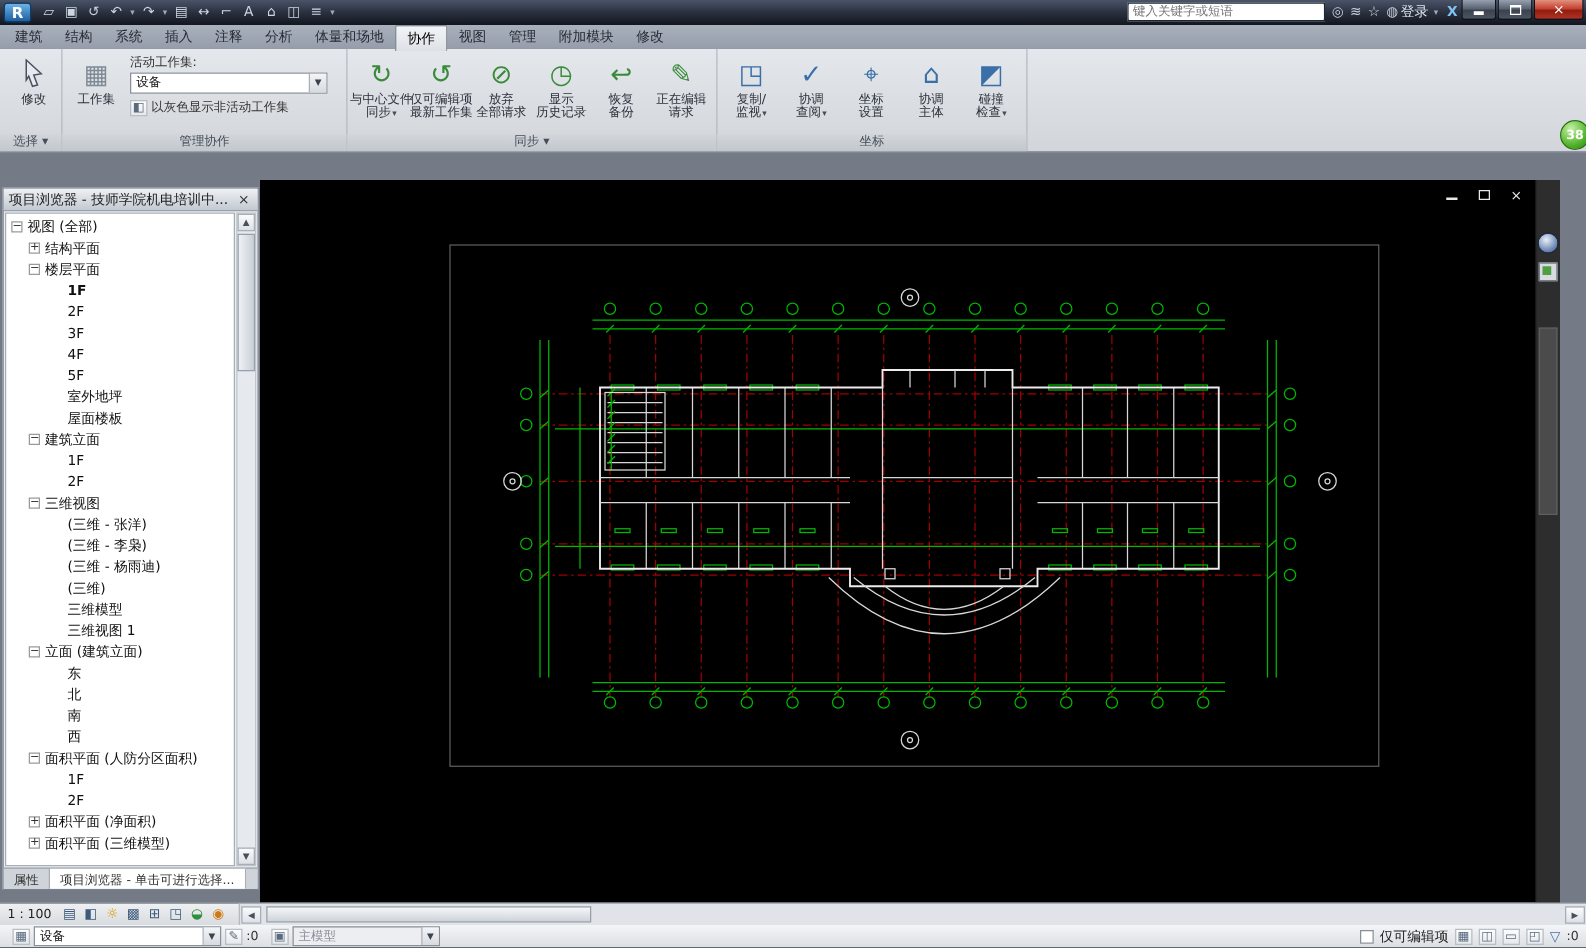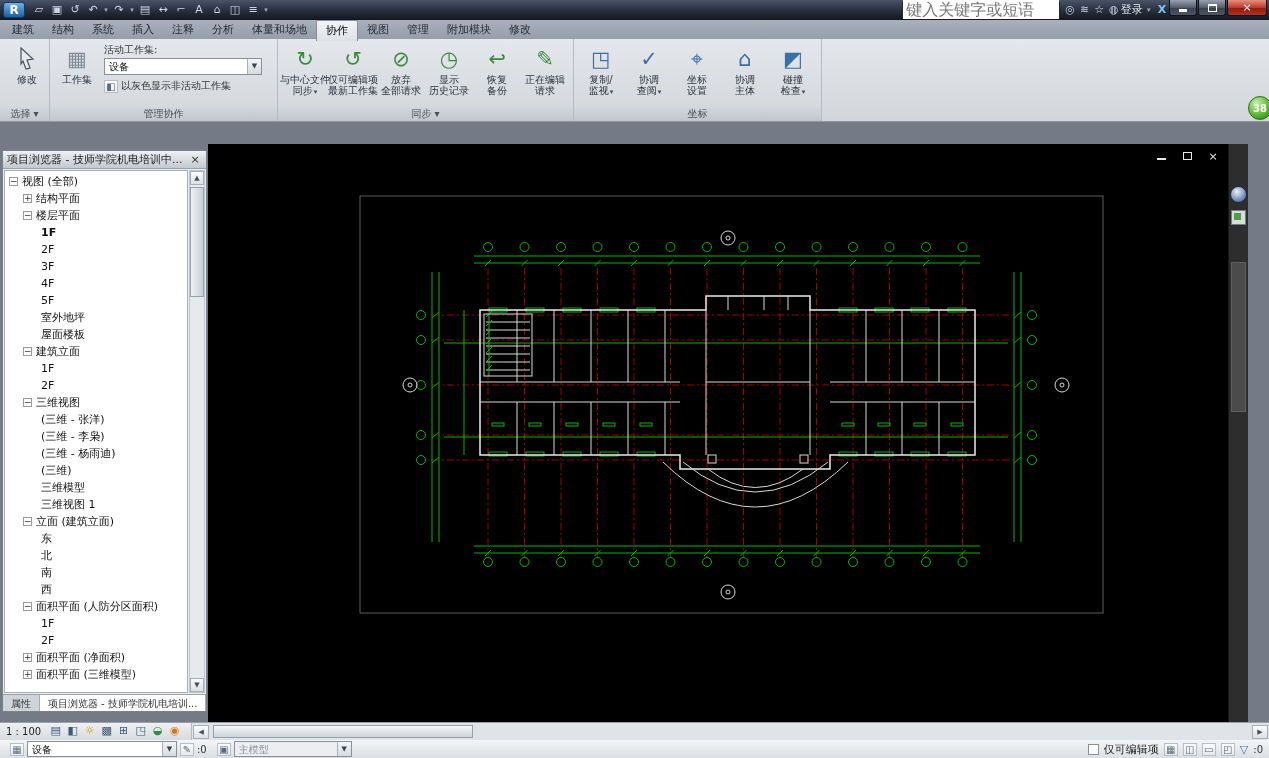--- a/index.html
+++ b/index.html
@@ -7,21 +7,21 @@
 .app{position:relative;width:1269px;height:758px}
 
 .titlebar{position:absolute;left:0;top:0;width:100%;height:20px;background:linear-gradient(#4a5468 0%,#2b3240 48%,#12161f 100%);display:flex;align-items:center;color:#dfe6ef;z-index:40}
 .rlogo{width:22px;height:16px;margin:0 5px 0 3px;background:linear-gradient(#6db3e8,#1d5f9e);border:1px solid #0d3d6d;border-radius:3px;color:#fff;font-weight:bold;font-size:12px;line-height:14px;text-align:center;flex:none}
 .qat{display:flex;align-items:center}
 .qi{width:18px;height:16px;text-align:center;line-height:16px;font-size:11px;color:#ccd6e2;cursor:default}
 .qdd{width:8px;font-size:7px;color:#9daabb;text-align:center}
 .tb-title{position:absolute;left:300px;right:555px;text-align:center;color:#eaeff6;white-space:nowrap;overflow:hidden;font-size:11px;line-height:20px}
 .infocenter{position:absolute;right:92px;top:2px;display:flex;align-items:center;gap:5px}
 .search{display:flex;align-items:center;background:#fff;border:1px solid #1d2835;height:15px;width:158px}
-.search input{border:0;outline:none;flex:1;font-size:16px;padding:0 3px;font-family:inherit;color:#555;min-width:0}
+.search input{border:0;outline:none;flex:1;font-size:10px;padding:0 3px;font-family:inherit;color:#555;min-width:0}
 .ic{color:#c9d3df;font-size:11px;line-height:15px}
 .ic.star{color:#d8dfe9}
 .xchg{color:#7fc3f2;font-weight:bold}
 .signin{display:flex;align-items:center;gap:2px;color:#e2e9f1}
 .winbtns{position:absolute;right:2px;top:0;display:flex}
 .wb{width:28px;height:16px;border:1px solid #0e1319;border-top:0;display:flex;align-items:center;justify-content:center;background:linear-gradient(#97a0af,#545d6b 50%,#3a414d 52%,#4d5563);border-radius:0 0 3px 3px;margin-left:1px}
 .wb.close{width:40px;background:linear-gradient(#e2917f,#c13a2a 50%,#8c1d10 52%,#b23123);color:#fff}
 .glyph-min{width:8px;height:3px;background:#fff;margin-top:6px}
 .glyph-max{width:9px;height:8px;border:1px solid #fff;border-top:2px solid #fff}
 .glyph-x{color:#fff;font-size:11px;line-height:14px}
@@ -58,21 +58,21 @@
 .zoomicon{position:absolute;left:2px;top:66px;width:15px;height:15px;background:#d8dce1;border:1px solid #767d87}
 .zoomicon span{position:absolute;left:2px;top:2px;width:7px;height:7px;background:#4f9e43}
 .vthumb{position:absolute;left:2px;top:118px;width:15px;height:150px;background:#4b4b4b;border:1px solid #5f5f5f}
 
 .palette{position:absolute;left:2px;top:150px;width:205px;height:562px;background:#e9ecf0;border:1px solid #79818c;display:flex;flex-direction:column;z-index:10}
 .pal-title{height:18px;background:linear-gradient(#eef1f4,#c3c9d1);display:flex;align-items:center;padding:0 4px;font-size:11px;color:#1d1d1d;border-bottom:1px solid #9aa1aa;white-space:nowrap;overflow:hidden}
 .pal-close{margin-left:auto;width:14px;text-align:center;color:#333;flex:none}
 .pal-body{flex:1;display:flex;min-height:0;padding:1px}
 .tree{flex:1;background:#fff;border:1px solid #a8aeb6;overflow:hidden;padding-top:2px}
 .tree-row{display:flex;align-items:center;height:17px;white-space:nowrap}
-.lvl0{padding-left:4px}.lvl1{padding-left:18px}.lvl2{padding-left:23px}
+.lvl0{padding-left:4px}.lvl1{padding-left:18px}.lvl2{padding-left:36px}
 .exp{width:9px;height:9px;border:1px solid #9a9a9a;background:#fff;font-size:9px;line-height:7px;text-align:center;color:#333;margin-right:4px;flex:none}
 .noexp .exp{visibility:hidden}
 .bold .tlabel{font-weight:bold}
 .tlabel{font-size:11px;color:#101010}
 .tree-scroll{width:16px;margin-left:1px;background:#e6e9ed;border:1px solid #c0c5cc;display:flex;flex-direction:column;align-items:center}
 .sarrow{width:14px;height:14px;background:linear-gradient(#fafbfc,#dde1e6);border:1px solid #a8aeb6;font-size:7px;line-height:12px;text-align:center;color:#49505a;flex:none}
 .sthumb{width:14px;height:110px;background:linear-gradient(90deg,#eef1f4,#c9cfd7);border:1px solid #98a0aa;margin-top:2px}
 .sspacer{flex:1}
 .pal-tabs{height:17px;display:flex;background:#cfd4da;border-top:1px solid #9aa1aa;align-items:stretch}
 .ptab{padding:1px 8px 0;font-size:10px;border-right:1px solid #a8aeb6;color:#333;display:flex;align-items:center;white-space:nowrap;overflow:hidden}
@@ -665,21 +665,21 @@
         <span class="sarrow">▲</span>
         <span class="sthumb"></span>
         <span class="sspacer"></span>
         <span class="sarrow">▼</span>
       </div>
     </div>
     <div class="pal-tabs">
 
         <div class="ptab">属性</div>
 
-        <div class="ptab active">项目浏览器 - 技师学院机电培训...</div>
+        <div class="ptab active">项目浏览器 - 单击可进行选择...</div>
       </div>
   </div>
 
   <div class="vcbar">
     <div class="scale-box">1 : 100</div>
     <span class="vicon">▤</span>
     <span class="vicon">◧</span>
     <span class="vicon sun">☼</span>
     <span class="vicon">▩</span>
     <span class="vicon">⊞</span>

